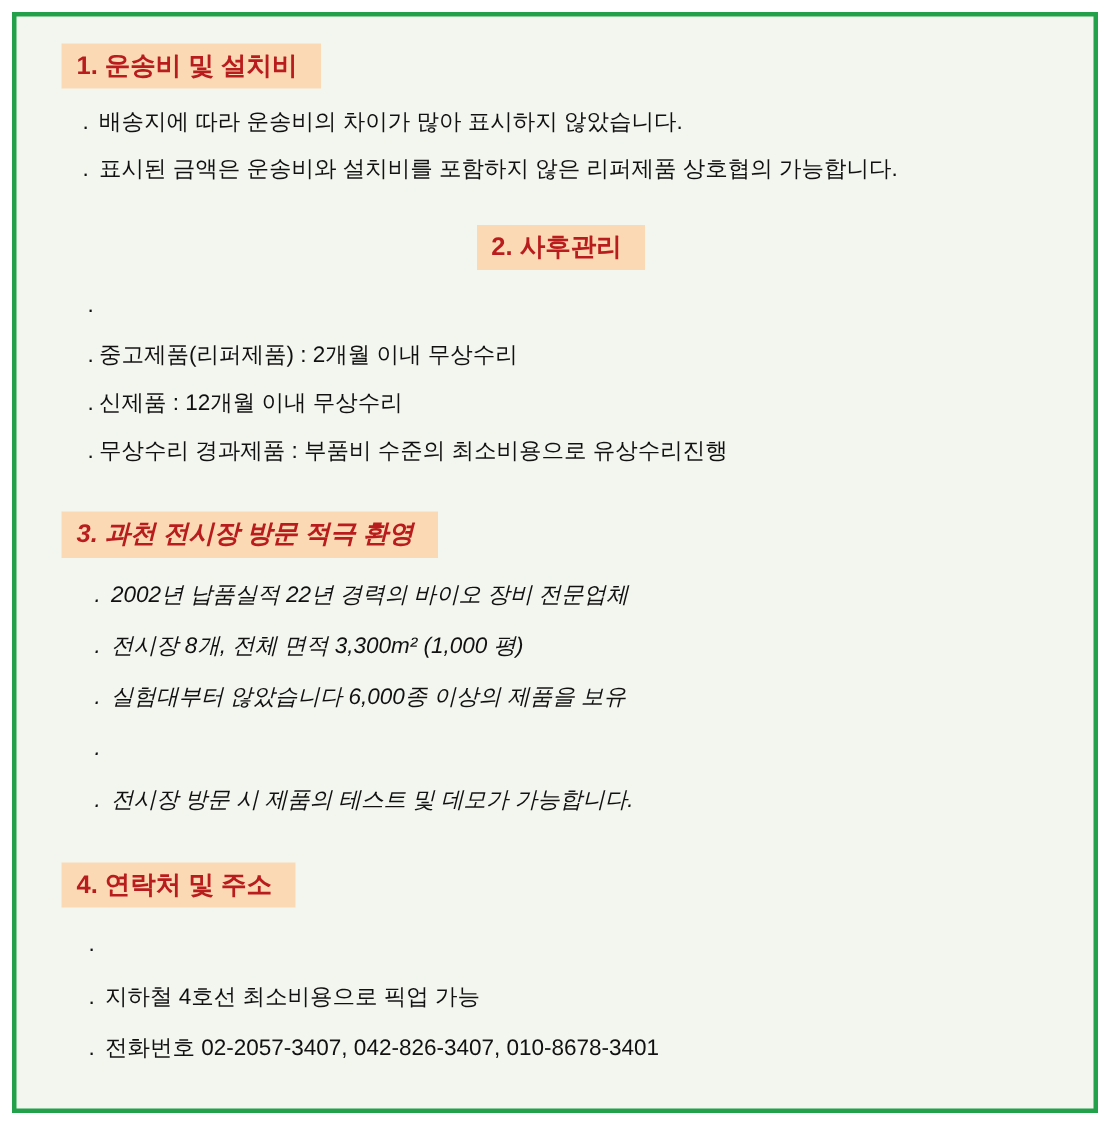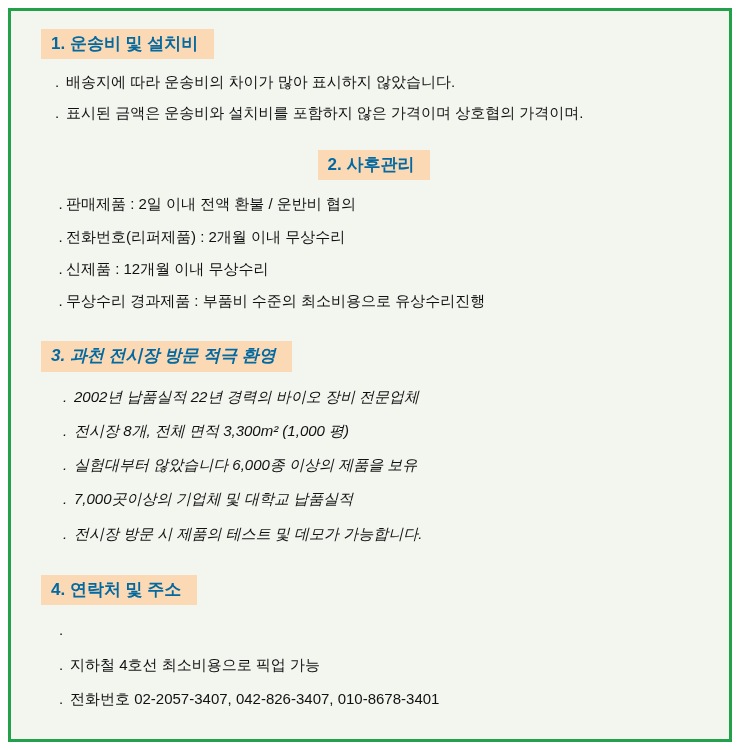--- a/index.html
+++ b/index.html
@@ -33,21 +33,21 @@
   }
   .section:last-child {
     margin-bottom: 0;
   }
   .heading-wrap {
     display: block;
   }
   .heading {
     display: inline-block;
     background: #fbd9b5;
-    color: #0369a1;
+    color: #b91c1c;
     font-size: 17px;
     font-weight: bold;
     line-height: 1.2;
     padding: 5px 16px 5px 10px;
     margin: 0 0 8px 8px;
     white-space: nowrap;
   }
   .items {
     margin: 0;
     padding: 0;
@@ -91,37 +91,36 @@
       <div class="heading-wrap">
         <div class="heading">1. 운송비 및 설치비</div>
       </div>
       <ul class="items">
         <li class="item">
           <span class="bullet">.</span>
           <span class="item-text">배송지에 따라 운송비의 차이가 많아 표시하지 않았습니다.</span>
         </li>
         <li class="item">
           <span class="bullet">.</span>
-          <span class="item-text">표시된 금액은 운송비와 설치비를 포함하지 않은 가격이며 상호협의 가격이며.</span>
+          <span class="item-text">표시된 금액은 운송비와 설치비를 포함하지 않은 리퍼제품 상호협의 가능합니다.</span>
         </li>
       </ul>
     </div>
 
     <div class="section s2">
       <div class="heading-wrap">
         <div class="heading">2. 사후관리</div>
       </div>
       <ul class="items">
         <li class="item">
           <span class="bullet">.</span>
-          <span class="item-text">판매제품 : 2일 이내 전액 환불 / 운반비 협의</span>
         </li>
         <li class="item">
           <span class="bullet">.</span>
-          <span class="item-text">전화번호(리퍼제품) : 2개월 이내 무상수리</span>
+          <span class="item-text">중고제품(리퍼제품) : 2개월 이내 무상수리</span>
         </li>
         <li class="item">
           <span class="bullet">.</span>
           <span class="item-text">신제품 : 12개월 이내 무상수리</span>
         </li>
         <li class="item">
           <span class="bullet">.</span>
           <span class="item-text">무상수리 경과제품 : 부품비 수준의 최소비용으로 유상수리진행</span>
         </li>
       </ul>
@@ -139,21 +138,20 @@
         <li class="item">
           <span class="bullet">.</span>
           <span class="item-text">전시장 8개, 전체 면적 3,300m² (1,000 평)</span>
         </li>
         <li class="item">
           <span class="bullet">.</span>
           <span class="item-text">실험대부터 않았습니다 6,000종 이상의 제품을 보유</span>
         </li>
         <li class="item">
           <span class="bullet">.</span>
-          <span class="item-text">7,000곳이상의 기업체 및 대학교 납품실적</span>
         </li>
         <li class="item">
           <span class="bullet">.</span>
           <span class="item-text">전시장 방문 시 제품의 테스트 및 데모가 가능합니다.</span>
         </li>
       </ul>
     </div>
 
     <div class="section s4">
       <div class="heading-wrap">

